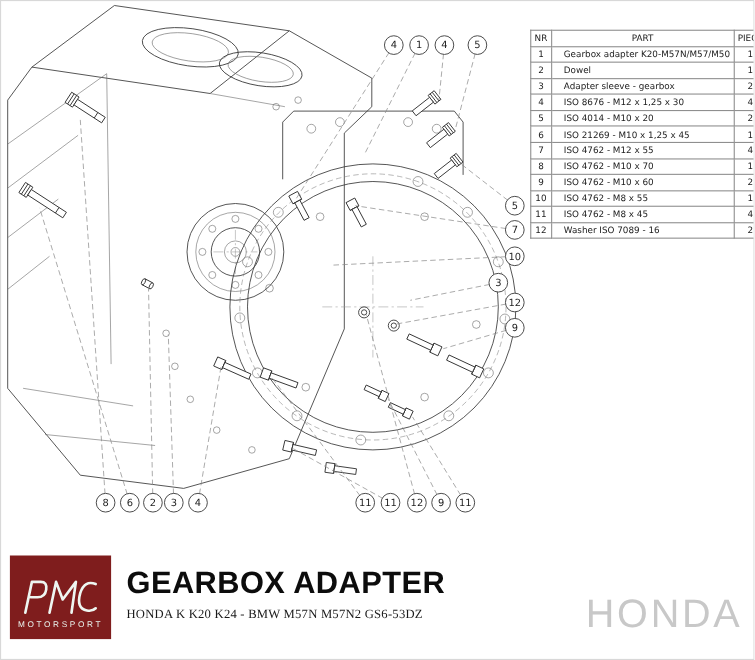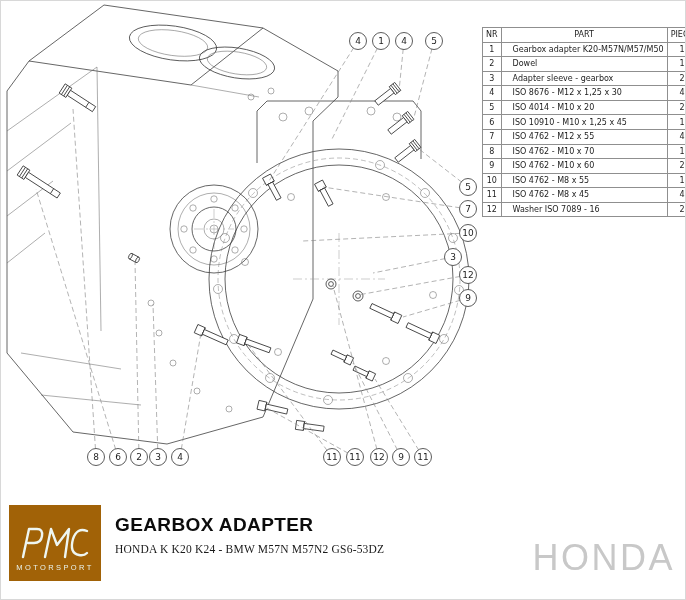--- a/index.html
+++ b/index.html
@@ -26,31 +26,31 @@
   .parts-table th,.parts-table td{
     border:1px solid #8f8f8f;padding:2.2px 3px;line-height:1.15;
     white-space:nowrap;overflow:hidden;font-weight:400;
   }
   .parts-table th{text-align:center;margin-left:10px;}
   .parts-table td.num{text-align:center;width:20px;}
   .parts-table td.part{text-align:left;width:146px;padding-left:11px;}
   
   .logo-box{
     position:absolute;left:8px;top:504px;width:92px;height:76px;
-    background:#a16207;display:flex;flex-direction:column;
+    background:#7f1d1d;display:flex;flex-direction:column;
     align-items:center;justify-content:flex-end;padding-bottom:9px;box-sizing:border-box;
   }
   .logo-mark{position:absolute;left:10px;top:12px;}
   .logo-word{
     color:#e9f3ed;font-size:7.5px;letter-spacing:2.4px;font-family:"Liberation Sans",sans-serif;
   }
   .title-block{position:absolute;left:114px;top:513px;}
   .page-title{
     margin:0;font-family:"Liberation Sans",sans-serif;font-weight:800;
-    font-size:19px;letter-spacing:0.4px;color:#0c0c0c;
+    font-size:28px;letter-spacing:0.4px;color:#0c0c0c;
   }
   .page-subtitle{
     margin:7px 0 0 0;font-family:Liberation Serif, serif;
     font-size:11.5px;color:#1a1a1a;letter-spacing:0.2px;
   }
   .manual-label{
     position:absolute;right:10px;top:536px;font-family:"Liberation Sans",sans-serif;
     font-size:36px;color:#c8c8c8;letter-spacing:2.5px;font-weight:400;
   }
 </style>
@@ -328,21 +328,21 @@
           <td class="part">ISO 8676 - M12 x 1,25 x 30</td>
           <td class="num">4</td>
         </tr>
         <tr>
           <td class="num">5</td>
           <td class="part">ISO 4014 - M10 x 20</td>
           <td class="num">2</td>
         </tr>
         <tr>
           <td class="num">6</td>
-          <td class="part">ISO 10910 - M10 x 1,25 x 45</td>
+          <td class="part">ISO 21269 - M10 x 1,25 x 45</td>
           <td class="num">1</td>
         </tr>
         <tr>
           <td class="num">7</td>
           <td class="part">ISO 4762 - M12 x 55</td>
           <td class="num">4</td>
         </tr>
         <tr>
           <td class="num">8</td>
           <td class="part">ISO 4762 - M10 x 70</td>

